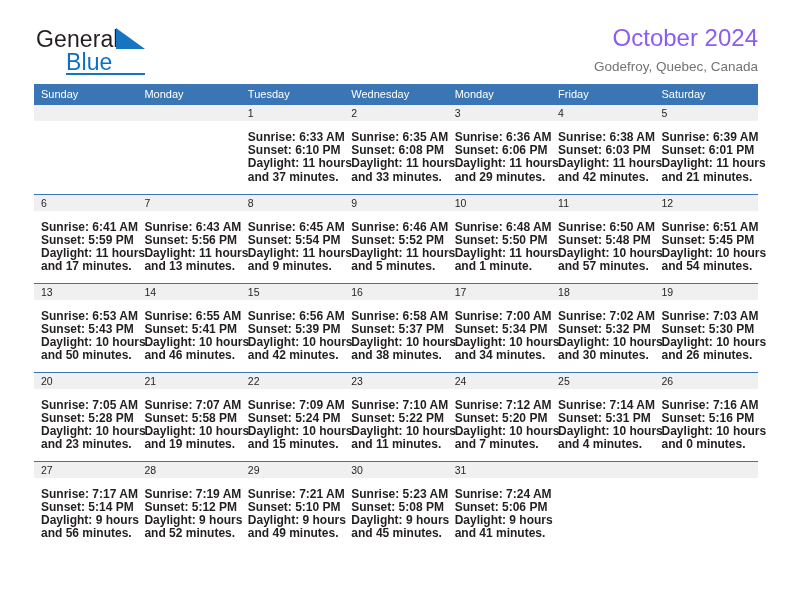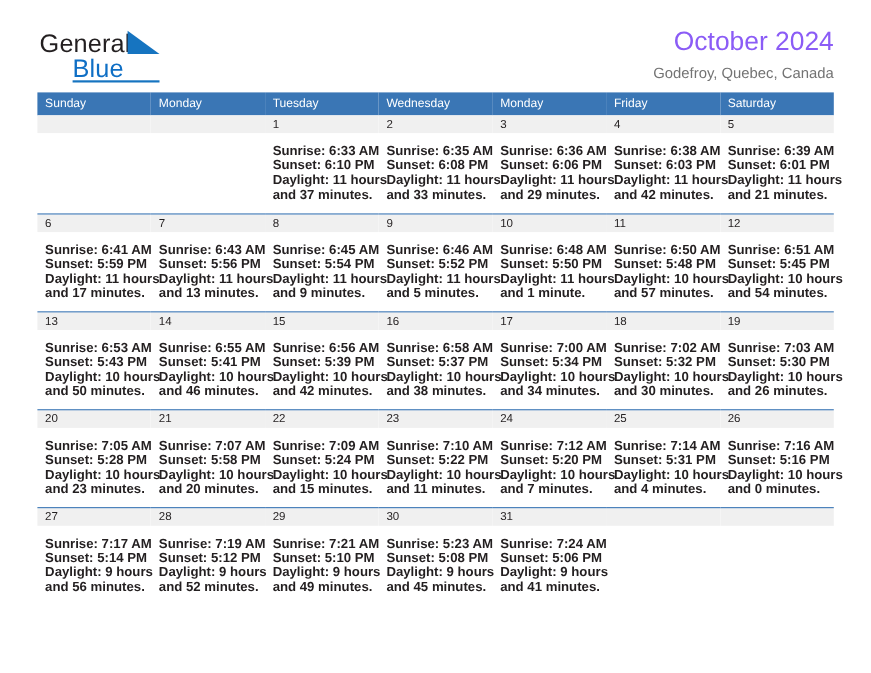--- a/index.html
+++ b/index.html
@@ -326,21 +326,21 @@
               <div>Daylight: 10 hours</div>
               <div>and 23 minutes.</div>
             </div>
           </td>
           <td>
             <div class="daynum-band">21</div>
             <div class="cell-body">
               <div>Sunrise: 7:07 AM</div>
               <div>Sunset: 5:58 PM</div>
               <div>Daylight: 10 hours</div>
-              <div>and 20 minutes.</div>
+              <div>and 19 minutes.</div>
             </div>
           </td>
           <td>
             <div class="daynum-band">22</div>
             <div class="cell-body">
               <div>Sunrise: 7:09 AM</div>
               <div>Sunset: 5:24 PM</div>
               <div>Daylight: 10 hours</div>
               <div>and 15 minutes.</div>
             </div>

